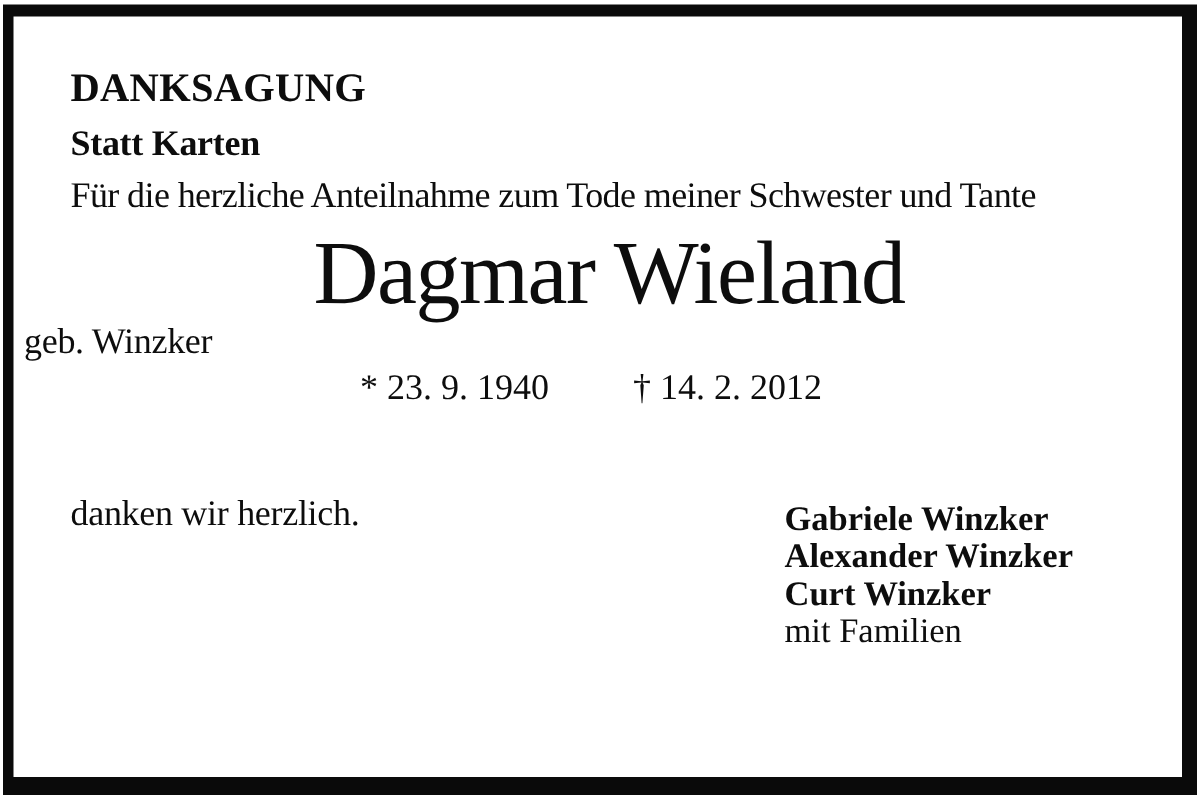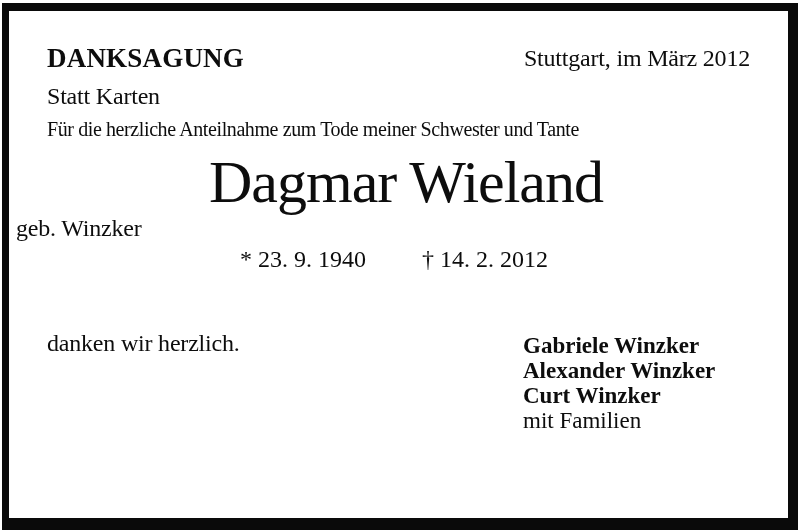--- a/index.html
+++ b/index.html
@@ -31,22 +31,22 @@
   }
   .txt {
     position: absolute;
     line-height: 1;
     white-space: nowrap;
     letter-spacing: -0.2px;
   }
 
   .type-heading   { left: 47px;  top: 45px;  font-size: 27px; font-weight: bold; letter-spacing: 0.2px; }
   .dateline       { right: 50px; top: 46px;  font-size: 24px; }
-  .statt-karten   { left: 47px;  top: 84px;  font-size: 24px; font-weight: normal; }
-  .intro          { left: 47px;  top: 119px; font-size: 20px; letter-spacing: -0.4px; }
+  .statt-karten   { left: 47px;  top: 84px;  font-size: 24px; font-weight: bold; }
+  .intro          { left: 47px;  top: 119px; font-size: 24px; letter-spacing: -0.4px; }
 
   .deceased-name  {
     left: 12px; right: 0; top: 152px;
     text-align: center;
     font-size: 60px;
     letter-spacing: -1px;
   }
   .maiden-name    { left: 0; right: 0; top: 216px; font-size: 24px; padding-left: 16px; }
 
   .dates-row {
@@ -85,21 +85,20 @@
 </style>
 </head>
 <body>
 
 <div class="page">
 
   <div class="frame"></div>
 
   <div class="txt type-heading">DANKSAGUNG</div>
 
-  <div class="txt dateline">Stuttgart, im März 2012</div>
 
   <div class="txt statt-karten">Statt Karten</div>
 
   <div class="txt intro">Für die herzliche Anteilnahme zum Tode meiner Schwester und Tante</div>
 
   <div class="txt deceased-name">Dagmar Wieland</div>
 
   <div class="txt maiden-name">geb. Winzker</div>
 
   <div class="dates-row">

